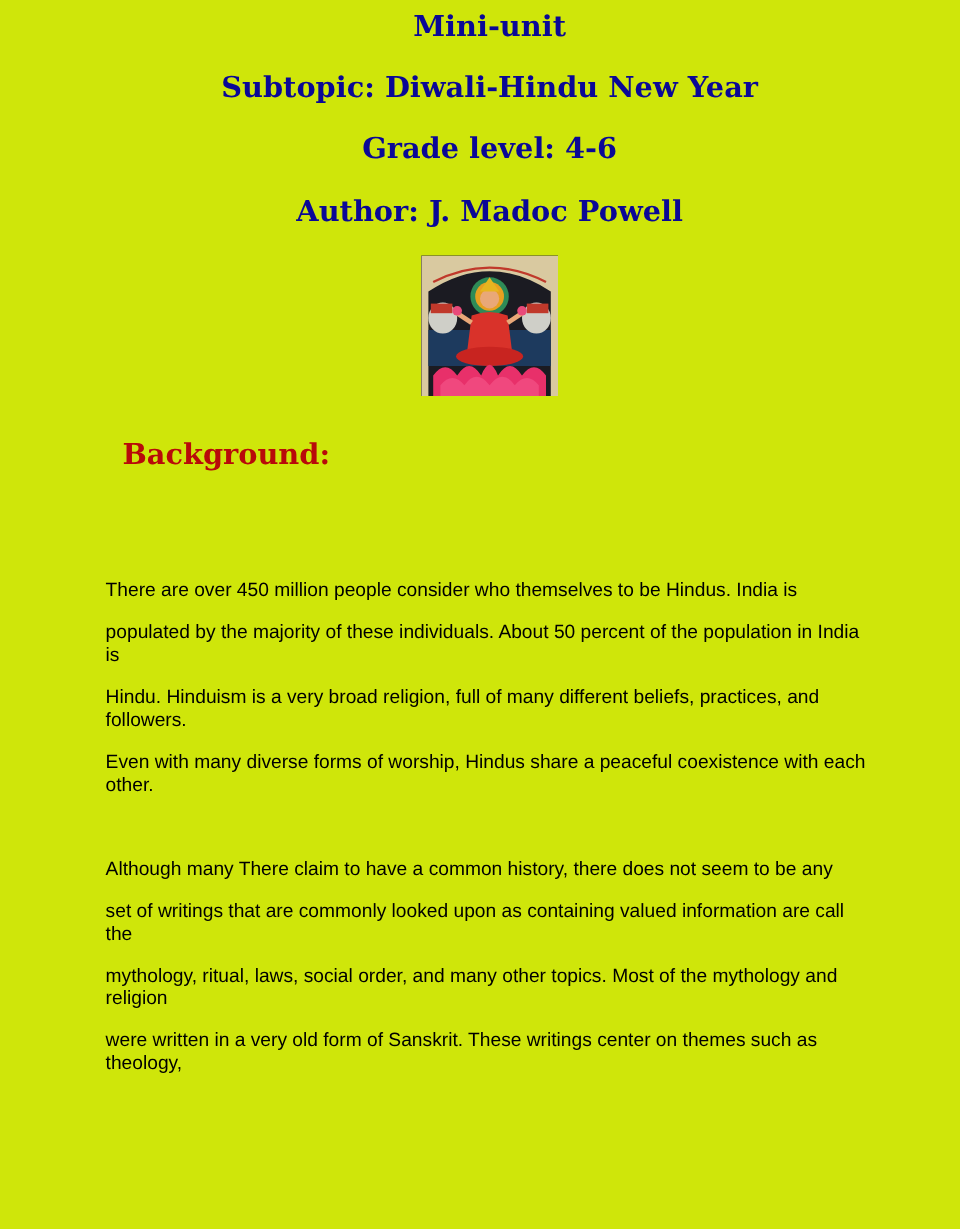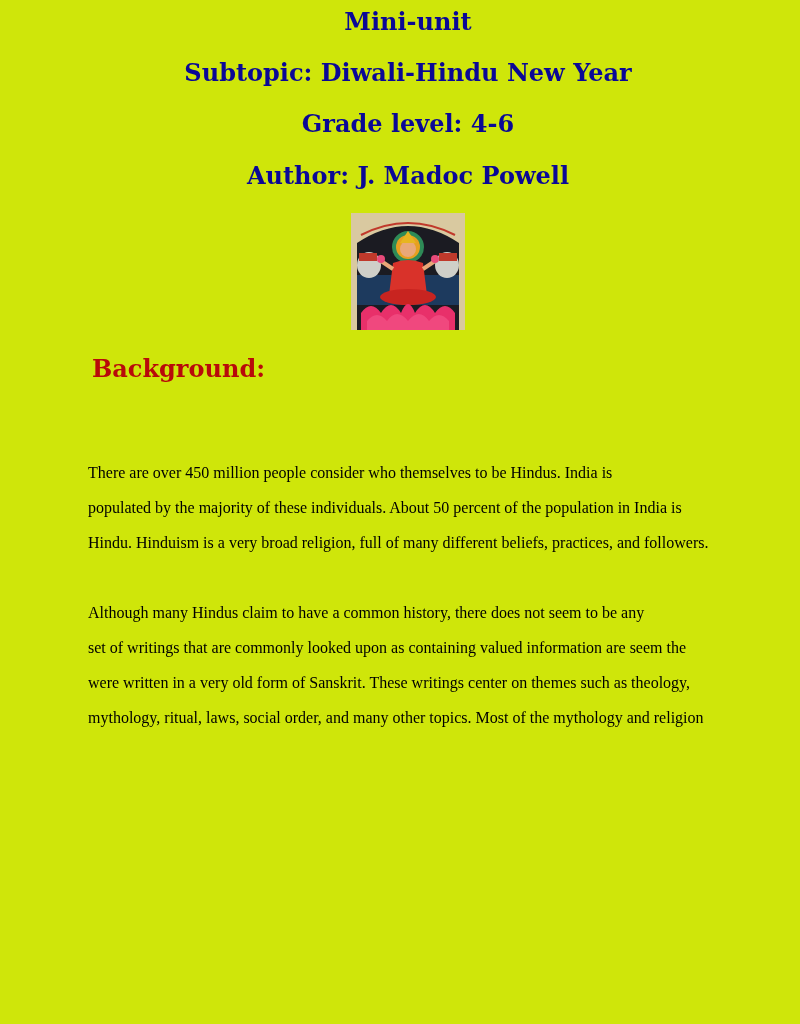--- a/index.html
+++ b/index.html
@@ -34,32 +34,32 @@
       overflow: hidden;
       background: #2a2a2a;
     }
     .content {
       position: absolute;
       left: 88px;
       top: 350px;
       width: 640px;
     }
     .section-heading {
-      margin: 4px;
+      margin: 14px;
       color: #b80a0a;
       font-size: 24px;
       font-weight: bold;
       font-family: "DejaVu Serif", serif;
       line-height: 30px;
     }
     .para {
       margin: 0 0 16px 0;
       font-size: 16px;
       line-height: 19px;
-      font-family: Liberation Serif, serif;
+      font-family: Liberation Sans, sans-serif;
     }
     .spacer { height: 19px; margin: 0 0 16px 0; }
   </style>
 </head>
 <body>
 
 <div class="headings">
   <h2 class="h-mini">Mini-unit</h2>
   <h2 class="h-sub">Subtopic: Diwali-Hindu New Year</h2>
   <h2 class="h-grade">Grade level: 4-6</h2>
@@ -98,19 +98,20 @@
     <path d="M16 108 Q26 96 36 108 Q46 94 57 108 Q68 94 78 108 Q88 96 98 108 L98 117 L16 117 Z" fill="#f0487e"></path>
   </svg>
 </div>
 
 <div class="content">
   <h2 class="section-heading">Background:</h2>
   <div style="height:75px"></div>
   <p class="para">There are over 450 million people consider who themselves to be Hindus. India is</p>
   <p class="para">populated by the majority of these individuals. About 50 percent of the population in India is</p>
   <p class="para">Hindu. Hinduism is a very broad religion, full of many different beliefs, practices, and followers.</p>
+  <p class="para">Even with many diverse forms of worship, Hindus share a peaceful coexistence with each other.</p>
   <div class="spacer"></div>
-  <p class="para">Although many Hindus claim to have a common history, there does not seem to be any</p>
-  <p class="para">set of writings that are commonly looked upon as containing valued information are seem the</p>
+  <p class="para">Although many There claim to have a common history, there does not seem to be any</p>
+  <p class="para">set of writings that are commonly looked upon as containing valued information are call the</p>
+  <p class="para">mythology, ritual, laws, social order, and many other topics. Most of the mythology and religion</p>
   <p class="para">were written in a very old form of Sanskrit. These writings center on themes such as theology,</p>
-  <p class="para">mythology, ritual, laws, social order, and many other topics. Most of the mythology and religion</p>
 
 </div>
 
 </body></html>

